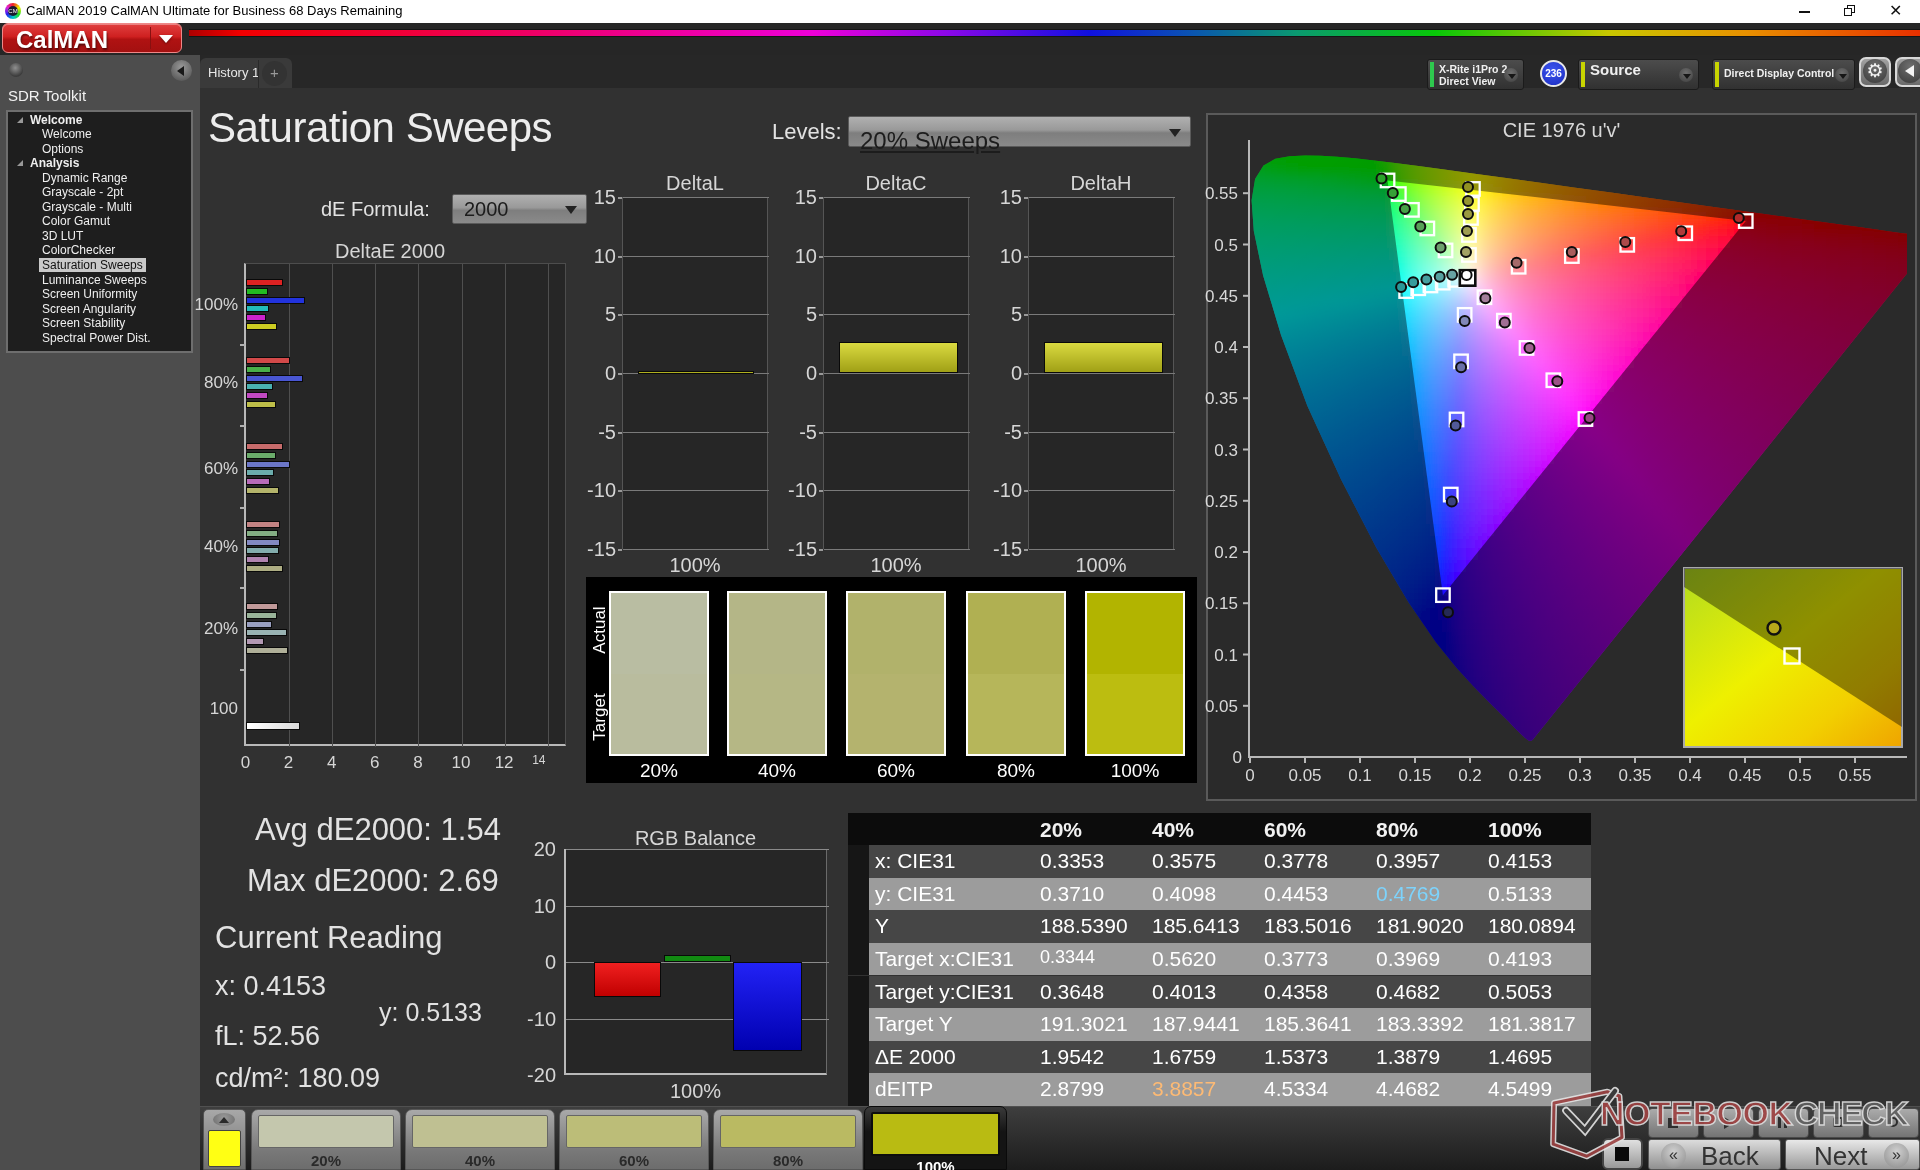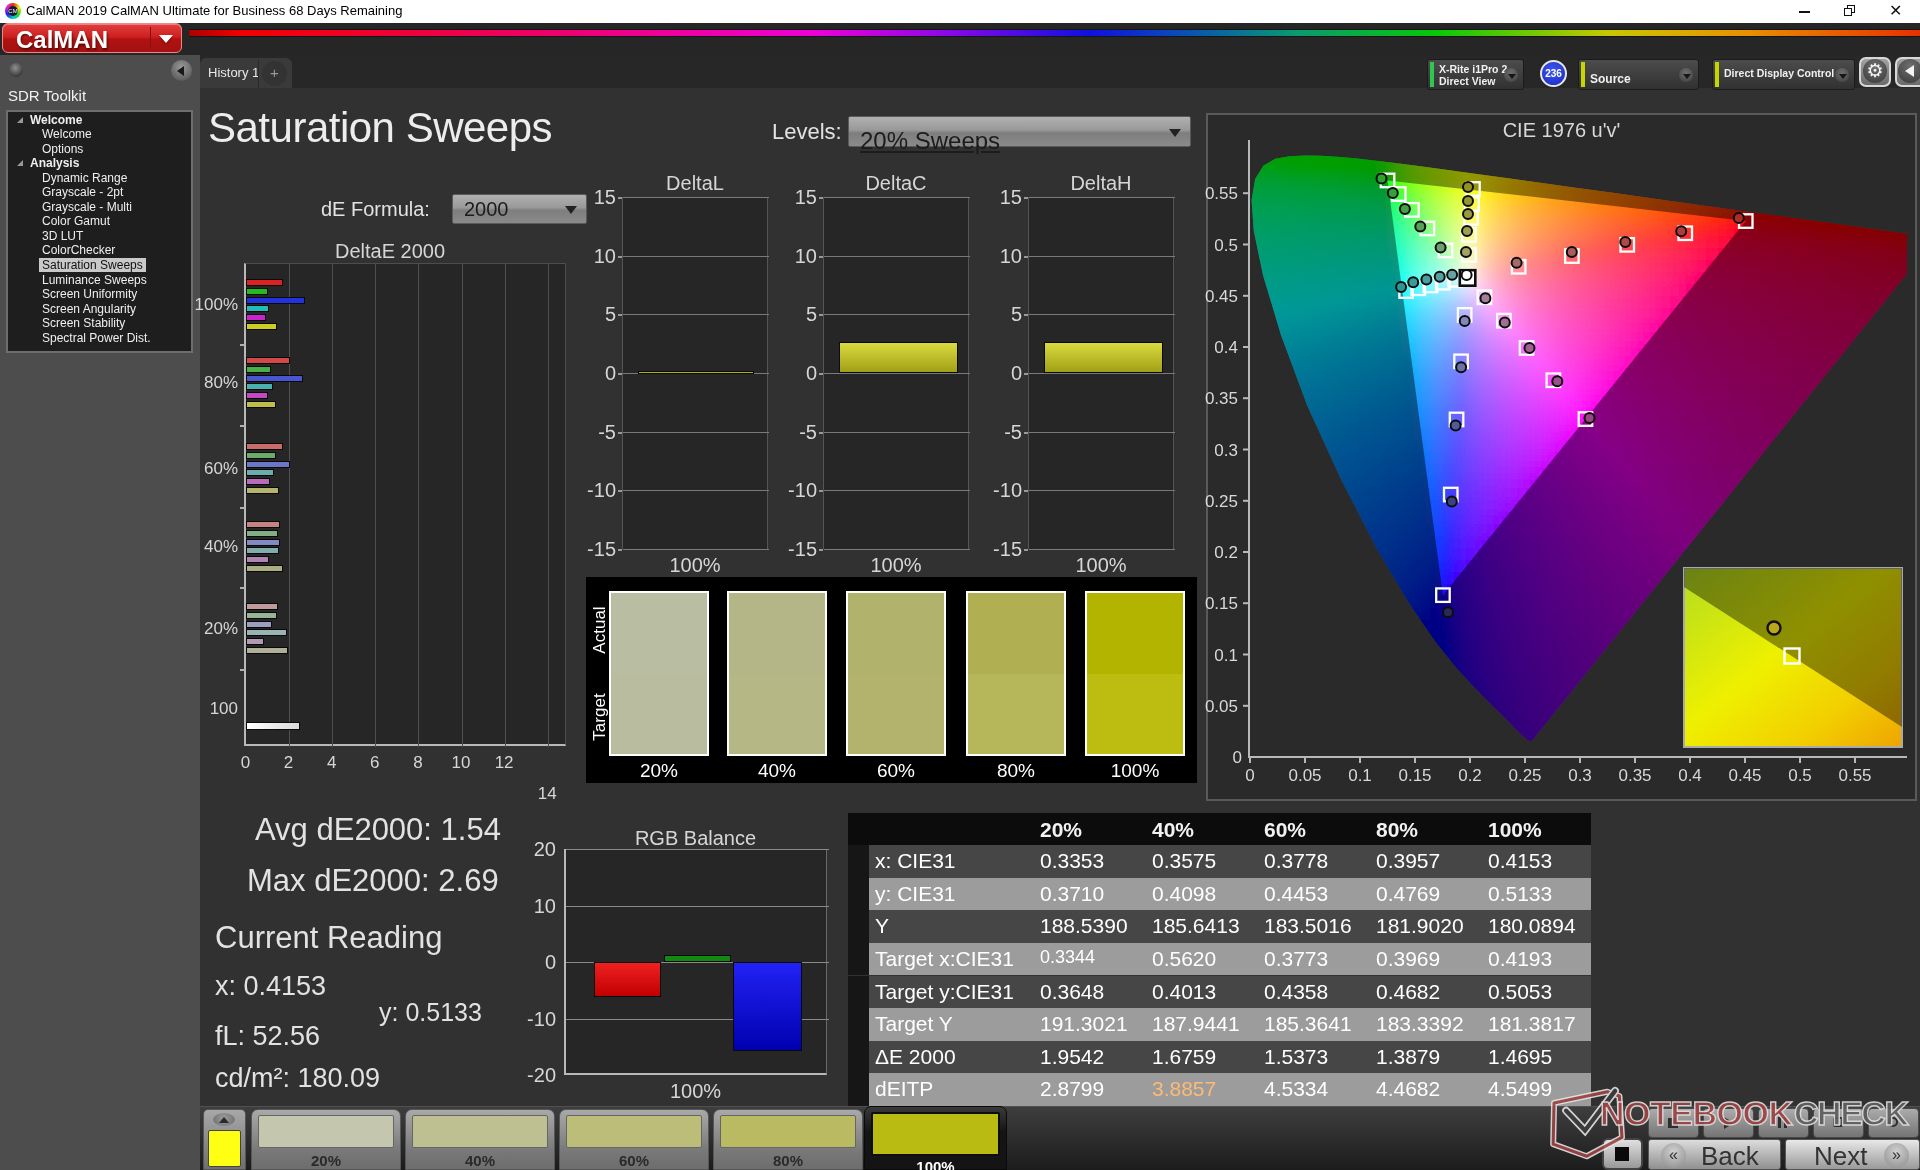--- a/index.html
+++ b/index.html
@@ -68,21 +68,21 @@
 <div class="abs" style="left:62px;top:3px;width:25px;height:25px;border-radius:50%;background:#333;color:#999;font-size:15px;text-align:center;line-height:24px;">+</div>
 </div>
 <div class="ddark" style="left:1427px;top:59px;width:97px;height:31px;">
     <div class="stripe" style="background:#2ec84e;"></div>
     <div class="txt" style="top:4px;font-size:10.5px;font-weight:bold;line-height:11.5px;">X-Rite i1Pro 2<br>Direct View</div>
     <div class="knob"></div>
   </div>
 <div class="abs" style="left:1540px;top:60px;width:27px;height:27px;border-radius:50%;background:radial-gradient(circle at 45% 35%,#3c55ef,#1a2bbf);border:2px solid #e8e8e8;color:#fff;font-size:10px;font-weight:bold;text-align:center;line-height:23px;">236</div>
 <div class="ddark" style="left:1578px;top:59px;width:121px;height:31px;">
     <div class="stripe" style="background:#c8d400;"></div>
-    <div class="txt" style="top:12px;font-size:12px;font-weight:bold;">Source</div>
+    <div class="txt" style="top:1px;font-size:15px;font-weight:bold;">Source</div>
     <div class="knob"></div>
   </div>
 <div class="ddark" style="left:1712px;top:59px;width:143px;height:31px;">
     <div class="stripe" style="background:#c8d400;"></div>
     <div class="txt" style="top:7px;font-size:10.5px;font-weight:bold;">Direct Display Control</div>
     <div class="knob"></div>
   </div>
 <div class="abs" style="left:1859px;top:57px;width:32px;height:30px;background:linear-gradient(to bottom,#a2a2a2,#6a6a6a);border:2px solid #d8d8d8;border-radius:7px;"></div>
 <div class="abs" style="left:1863px;top:59px;width:24px;height:24px;border-radius:50%;background:radial-gradient(circle at 50% 30%,#6e6e6e,#3a3a3a);color:#f2f2f2;font-size:19px;text-align:center;line-height:24px;">⚙</div>
 <div class="abs" style="left:1895px;top:57px;width:25px;height:30px;background:linear-gradient(to bottom,#a2a2a2,#6a6a6a);border:2px solid #d8d8d8;border-right:none;border-radius:7px 0 0 7px;"></div>
@@ -120,21 +120,21 @@
 <div class="abs" style="left:240px;top:507px;width:5px;height:2px;background:#b0b0b0;"></div>
 <div class="abs" style="left:240px;top:587px;width:5px;height:2px;background:#b0b0b0;"></div>
 <div class="abs" style="left:240px;top:669px;width:5px;height:2px;background:#b0b0b0;"></div>
 <div class="glab" style="left:230.5px;top:753px;width:30px;text-align:center;font-size:17px;">0</div>
 <div class="glab" style="left:273.6px;top:753px;width:30px;text-align:center;font-size:17px;">2</div>
 <div class="glab" style="left:316.7px;top:753px;width:30px;text-align:center;font-size:17px;">4</div>
 <div class="glab" style="left:359.8px;top:753px;width:30px;text-align:center;font-size:17px;">6</div>
 <div class="glab" style="left:402.9px;top:753px;width:30px;text-align:center;font-size:17px;">8</div>
 <div class="glab" style="left:446.0px;top:753px;width:30px;text-align:center;font-size:17px;">10</div>
 <div class="glab" style="left:489.1px;top:753px;width:30px;text-align:center;font-size:17px;">12</div>
-<div class="glab" style="left:532.2px;top:753px;width:30px;text-align:center;font-size:17px;margin-top:31px;">14</div>
+<div class="glab" style="left:532.2px;top:753px;width:30px;text-align:left;font-size:12px;">14</div>
 <div class="bar" style="left:246px;top:279.0px;width:36.5px;height:7px;background:#dd2222;"></div>
 <div class="bar" style="left:246px;top:287.8px;width:21.5px;height:7px;background:#22bb22;"></div>
 <div class="bar" style="left:246px;top:296.6px;width:59.1px;height:7px;background:#2233dd;"></div>
 <div class="bar" style="left:246px;top:305.4px;width:22.6px;height:7px;background:#22bbbb;"></div>
 <div class="bar" style="left:246px;top:314.2px;width:20.4px;height:7px;background:#cc22cc;"></div>
 <div class="bar" style="left:246px;top:323.0px;width:31.2px;height:7px;background:#cccc22;"></div>
 <div class="bar" style="left:246px;top:357.0px;width:44.1px;height:7px;background:#d24949;"></div>
 <div class="bar" style="left:246px;top:365.8px;width:24.7px;height:7px;background:#49b049;"></div>
 <div class="bar" style="left:246px;top:374.6px;width:57.0px;height:7px;background:#4956d2;"></div>
 <div class="bar" style="left:246px;top:383.4px;width:26.9px;height:7px;background:#49b0b0;"></div>
@@ -2249,21 +2249,21 @@
 <div class="abs" style="left:1152px;top:849.0px;font-size:21px;color:#fff;">0.3575</div>
 <div class="abs" style="left:1264px;top:849.0px;font-size:21px;color:#fff;">0.3778</div>
 <div class="abs" style="left:1376px;top:849.0px;font-size:21px;color:#fff;">0.3957</div>
 <div class="abs" style="left:1488px;top:849.0px;font-size:21px;color:#fff;">0.4153</div>
 <div class="abs" style="left:848px;top:877.6px;width:743px;height:32.6px;background:#9c9c9c;"></div>
 <div class="abs" style="left:848px;top:877.6px;width:21px;height:32.6px;background:#161616;"></div>
 <div class="abs" style="left:875px;top:881.6px;font-size:21px;color:#fff;">y: CIE31</div>
 <div class="abs" style="left:1040px;top:881.6px;font-size:21px;color:#fff;">0.3710</div>
 <div class="abs" style="left:1152px;top:881.6px;font-size:21px;color:#fff;">0.4098</div>
 <div class="abs" style="left:1264px;top:881.6px;font-size:21px;color:#fff;">0.4453</div>
-<div class="abs" style="left:1376px;top:881.6px;font-size:21px;color:#ffffff;">0.4769</div>
+<div class="abs" style="left:1376px;top:881.6px;font-size:21px;color:#7dd3fc;">0.4769</div>
 <div class="abs" style="left:1488px;top:881.6px;font-size:21px;color:#fff;">0.5133</div>
 <div class="abs" style="left:848px;top:910.2px;width:743px;height:32.6px;background:#464646;"></div>
 <div class="abs" style="left:848px;top:910.2px;width:21px;height:32.6px;background:#161616;"></div>
 <div class="abs" style="left:875px;top:914.2px;font-size:21px;color:#fff;">Y</div>
 <div class="abs" style="left:1040px;top:914.2px;font-size:21px;color:#fff;">188.5390</div>
 <div class="abs" style="left:1152px;top:914.2px;font-size:21px;color:#fff;">185.6413</div>
 <div class="abs" style="left:1264px;top:914.2px;font-size:21px;color:#fff;">183.5016</div>
 <div class="abs" style="left:1376px;top:914.2px;font-size:21px;color:#fff;">181.9020</div>
 <div class="abs" style="left:1488px;top:914.2px;font-size:21px;color:#fff;">180.0894</div>
 <div class="abs" style="left:848px;top:942.9px;width:743px;height:32.6px;background:#9c9c9c;"></div>

